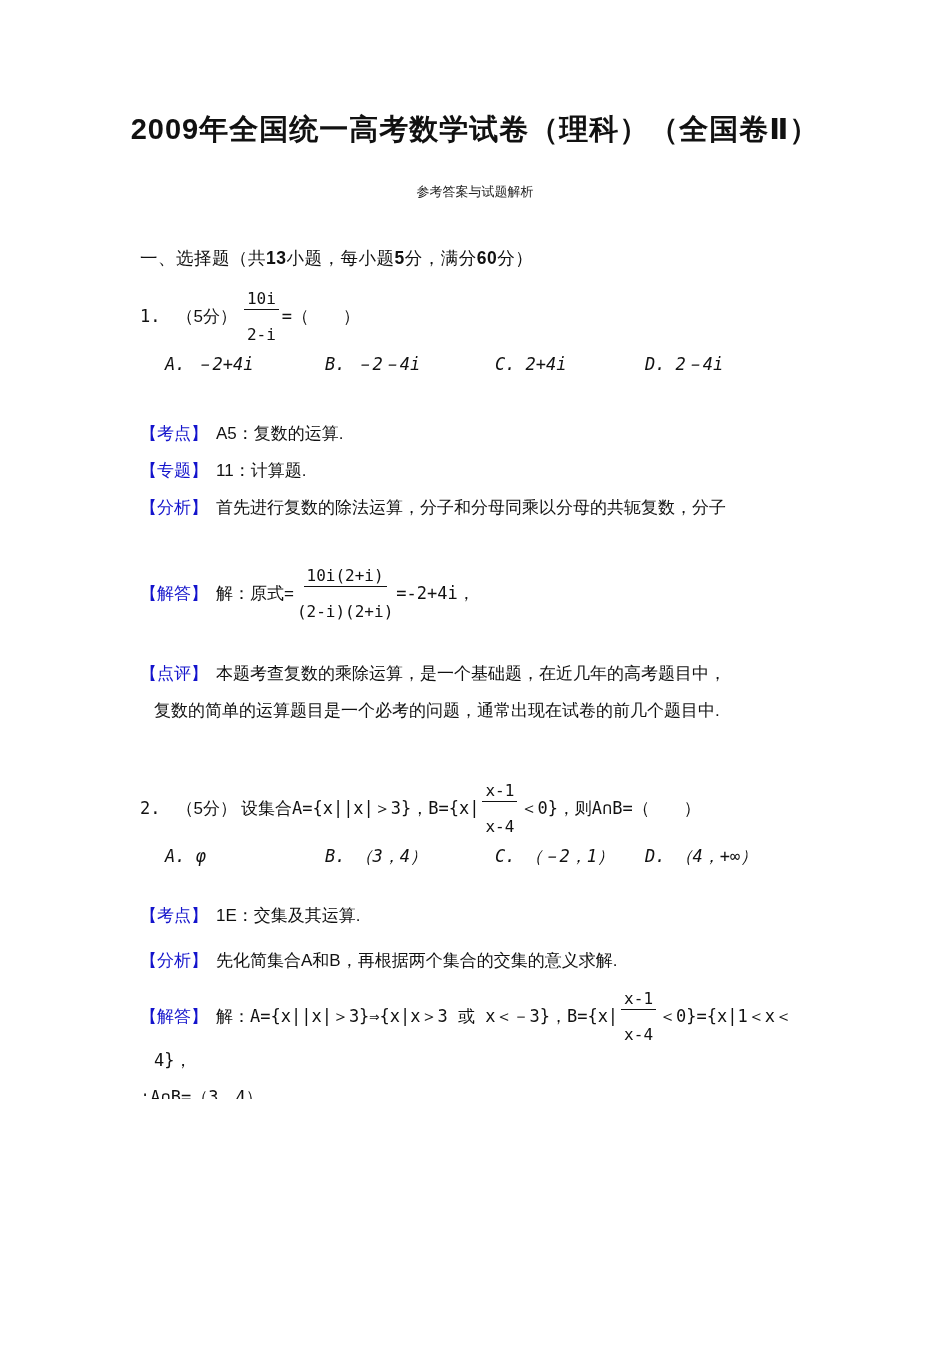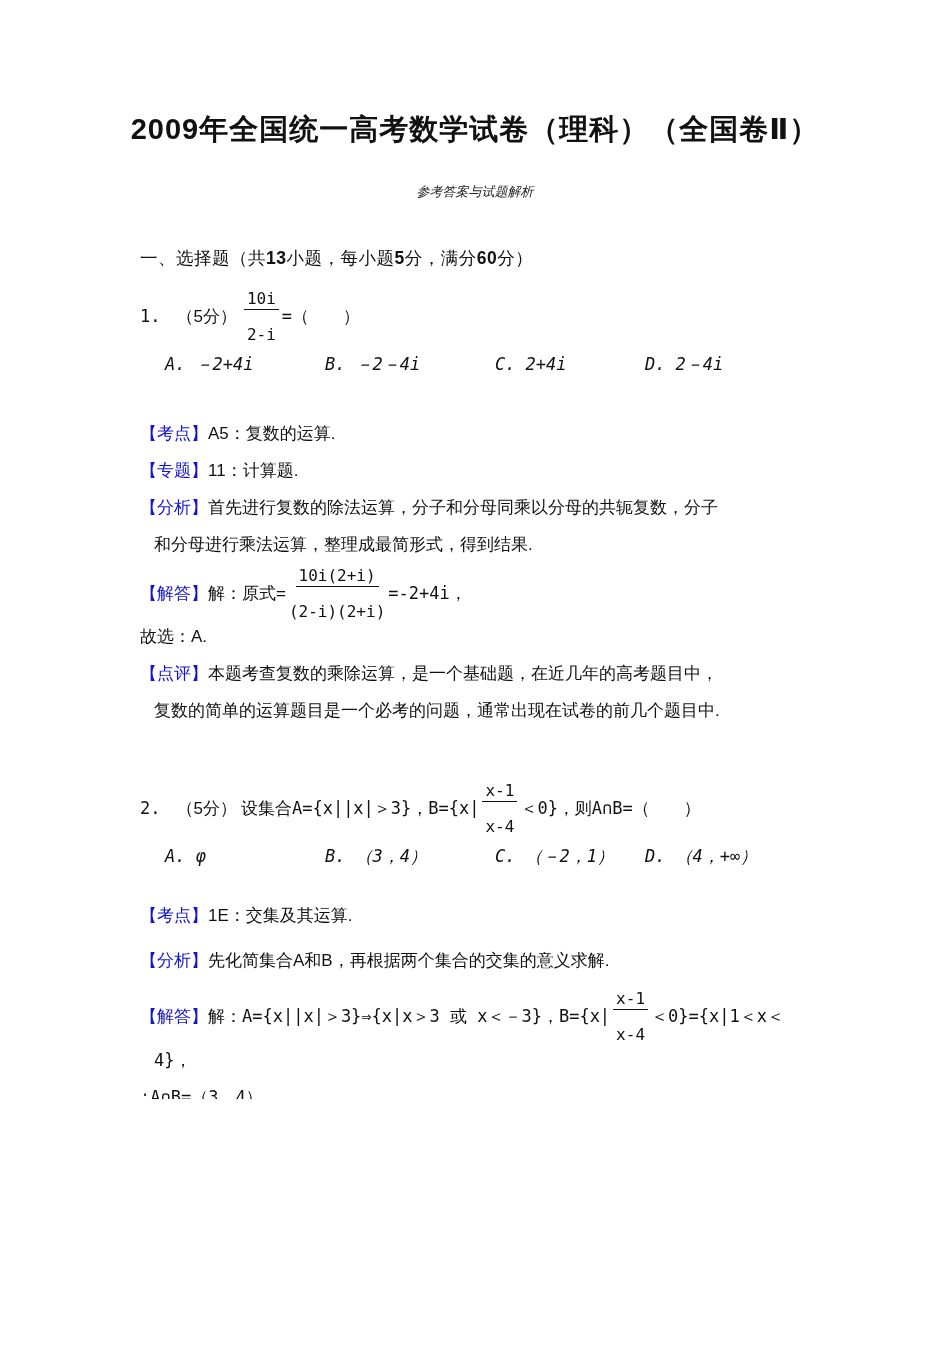--- a/index.html
+++ b/index.html
@@ -13,28 +13,28 @@
     font-size: 17px;
     overflow: hidden;
   }
   .center { position: absolute; left: 0; right: 0; text-align: center; }
   .title {
     font-size: 29px;
     font-weight: bold;
     letter-spacing: 1px;
     margin: 0;
   }
-  .subtitle { font-size: 13px; color: #222222; font-style: italic; }
+  .subtitle { font-size: 13px; color: #222222; }
   .blk { position: absolute; left: 140px; right: 105px; }
   .heading { font-size: 17.5px; letter-spacing: 0.5px; }
   .bnum { font-weight: bold; }
   .line { line-height: 24px; }
   .para .line + .line { margin-top: 13px; }
   .cont { padding-left: 14px; }
-  .tag { color: #1414CC; margin-right: 0; }
+  .tag { color: #1414CC; margin-right: 8px; }
   .mono { font-family: "DejaVu Sans Mono", monospace; }
   .mathline {
     display: flex;
     align-items: center;
     height: 56px;
     white-space: pre;
   }
   .qnum { margin-right: 16px; }
   .pts { margin-right: 4px; }
   .frac {
@@ -90,34 +90,32 @@
   <div class="blk line" style="top:422px">
     <span class="tag">【考点】</span><span>A5：复数的运算.</span>
   </div>
 
   <div class="blk line" style="top:459px">
     <span class="tag">【专题】</span><span>11：计算题.</span>
   </div>
 
   <div class="blk para" style="top:496px">
     <div class="line"><span class="tag">【分析】</span><span>首先进行复数的除法运算，分子和分母同乘以分母的共轭复数，分子</span></div>
-    <div class="line cont">和分母进行乘法运算，整理成最简形式，得到结果.</div>
   </div>
 
   <div class="blk mathline" style="top:565px">
     <span class="tag">【解答】</span>
     <span>解：原式=</span>
     <span class="frac">
       <span class="fnum mono">10i(2+i)</span>
       <span class="fden mono">(2-i)(2+i)</span>
     </span>
     <span class="mono">=-2+4i，</span>
   </div>
 
-  <div class="blk line" style="top:625px">故选：A.</div>
 
   <div class="blk para" style="top:662px">
     <div class="line"><span class="tag">【点评】</span><span>本题考查复数的乘除运算，是一个基础题，在近几年的高考题目中，</span></div>
     <div class="line cont">复数的简单的运算题目是一个必考的问题，通常出现在试卷的前几个题目中.</div>
   </div>
 
   <div class="blk mathline" style="top:780px">
     <span class="qnum mono">2.</span>
     <span class="pts">（5分）</span>
     <span class="mono">设集合A={x||x|＞3}，B={x|</span>

